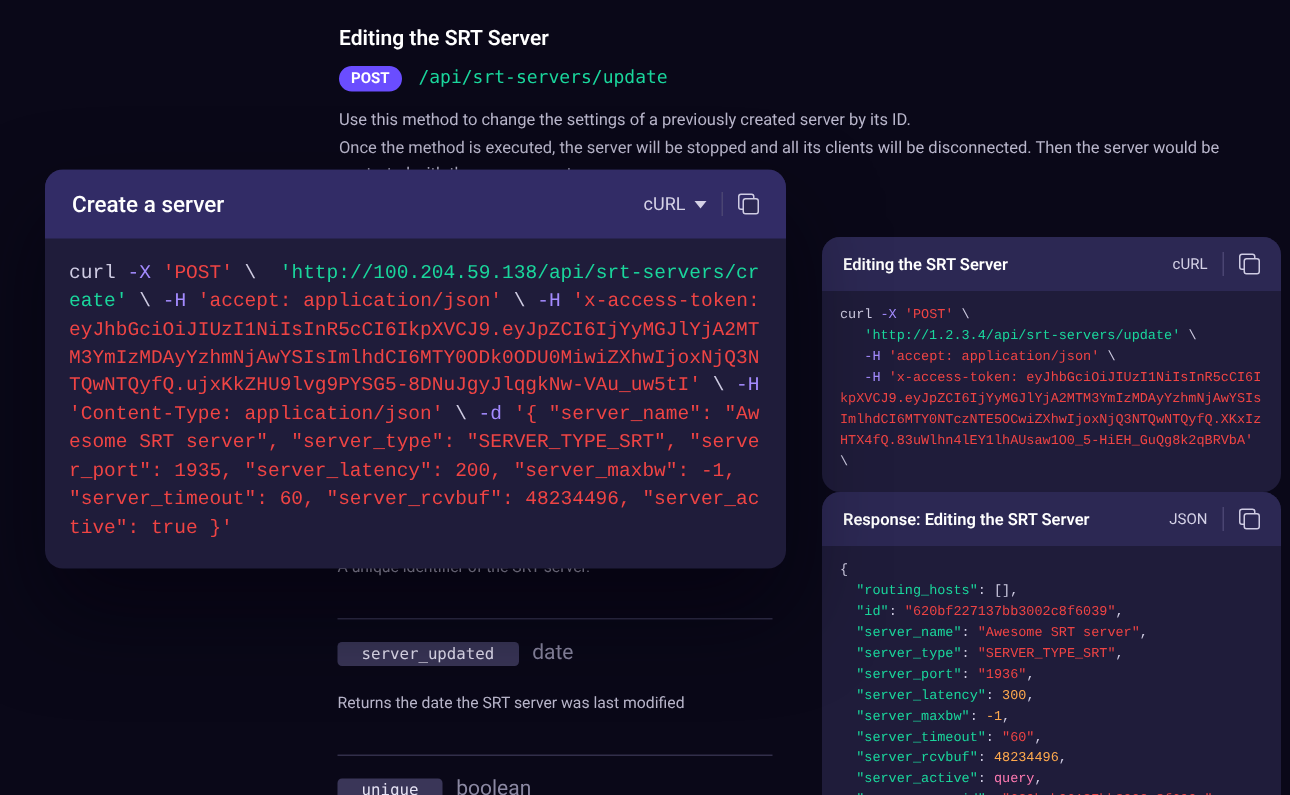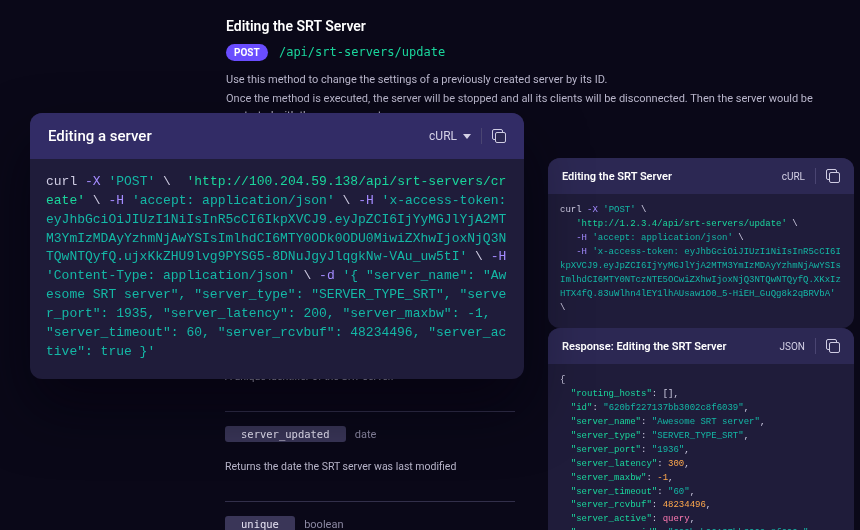--- a/index.html
+++ b/index.html
@@ -59,21 +59,21 @@
     display: inline-block;
     background: #3a3658;
     color: #e6e3f4;
     font-family: monospace;
     font-size: 10.5px;
     padding: 2px 16px;
     border-radius: 3px;
     margin-right: 6px;
   }
   .param-type {
-    font-size: 11px;
+    font-size: 14px;
     color: #8b88a2;
   }
   .param-desc {
     font-size: 10.5px;
     color: #b9b6cb;
     margin-top: 18px;
   }
   .divider {
     border: none;
     border-top: 1px solid #322f4a;
@@ -153,21 +153,21 @@
     word-break: break-all;
     white-space: pre-wrap;
   }
   .code-card.small1 .code-body, .code-card.small2 .code-body {
     font-size: 9px;
     line-height: 1.55;
     padding: 10px 12px 12px 12px;
   }
   .tk-cmd   { color: #cfcce3; }
   .tk-flag  { color: #a48bff; }
-  .tk-str   { color: #14b8a6; }
+  .tk-str   { color: #ef4444; }
   .tk-key   { color: #1ad69c; }
   .tk-punc  { color: #cfcce3; }
   .tk-num   { color: #ffa94d; }
   .tk-bool  { color: #ff7ab2; }
   .tk-url   { color: #1ad69c; }
 </style>
 </head>
 <body>
 
 <div class="doc-panel">
@@ -241,21 +241,21 @@
   <span class="tk-key">"server_rcvbuf"</span><span class="tk-punc">: </span><span class="tk-num">48234496</span><span class="tk-punc">,</span>
   <span class="tk-key">"server_active"</span><span class="tk-punc">: </span><span class="tk-bool">query</span><span class="tk-punc">,</span>
   <span class="tk-key">"server_user_id"</span><span class="tk-punc">: </span><span class="tk-str">"620beb06137bb3002c8f600a"</span><span class="tk-punc">,</span>
   
   
   </div>
 </div>
 
 <div class="code-card big">
   <div class="card-head">
-    <span class="card-title">Editing a server</span>
+    <span class="card-title">Create a server</span>
     <div class="head-tools">
       <span class="lang-sel">
         <span>cURL</span>
         <span class="chev"></span>
       </span>
       <span class="vsep"></span>
       <span class="copy-icon"></span>
     </div>
   </div>
   <div class="code-body"><span class="tk-cmd">curl</span> <span class="tk-flag">-X</span> <span class="tk-str">'POST'</span> <span class="tk-punc">\</span>  <span class="tk-url">'http://100.204.59.138/api/srt-servers/create'</span> <span class="tk-punc">\</span> <span class="tk-flag">-H</span> <span class="tk-str">'accept: application/json'</span> <span class="tk-punc">\</span> <span class="tk-flag">-H</span> <span class="tk-str">'x-access-token: eyJhbGciOiJIUzI1NiIsInR5cCI6IkpXVCJ9.eyJpZCI6IjYyMGJlYjA2MTM3YmIzMDAyYzhmNjAwYSIsImlhdCI6MTY0ODk0ODU0MiwiZXhwIjoxNjQ3NTQwNTQyfQ.ujxKkZHU9lvg9PYSG5-8DNuJgyJlqgkNw-VAu_uw5tI'</span> <span class="tk-punc">\</span> <span class="tk-flag">-H</span> <span class="tk-str">'Content-Type: application/json'</span> <span class="tk-punc">\</span> <span class="tk-flag">-d</span> <span class="tk-str">'{ "server_name": "Awesome SRT server", "server_type": "SERVER_TYPE_SRT", "server_port": 1935, "server_latency": 200, "server_maxbw": -1, "server_timeout": 60, "server_rcvbuf": 48234496, "server_active": true }'</span></div>

